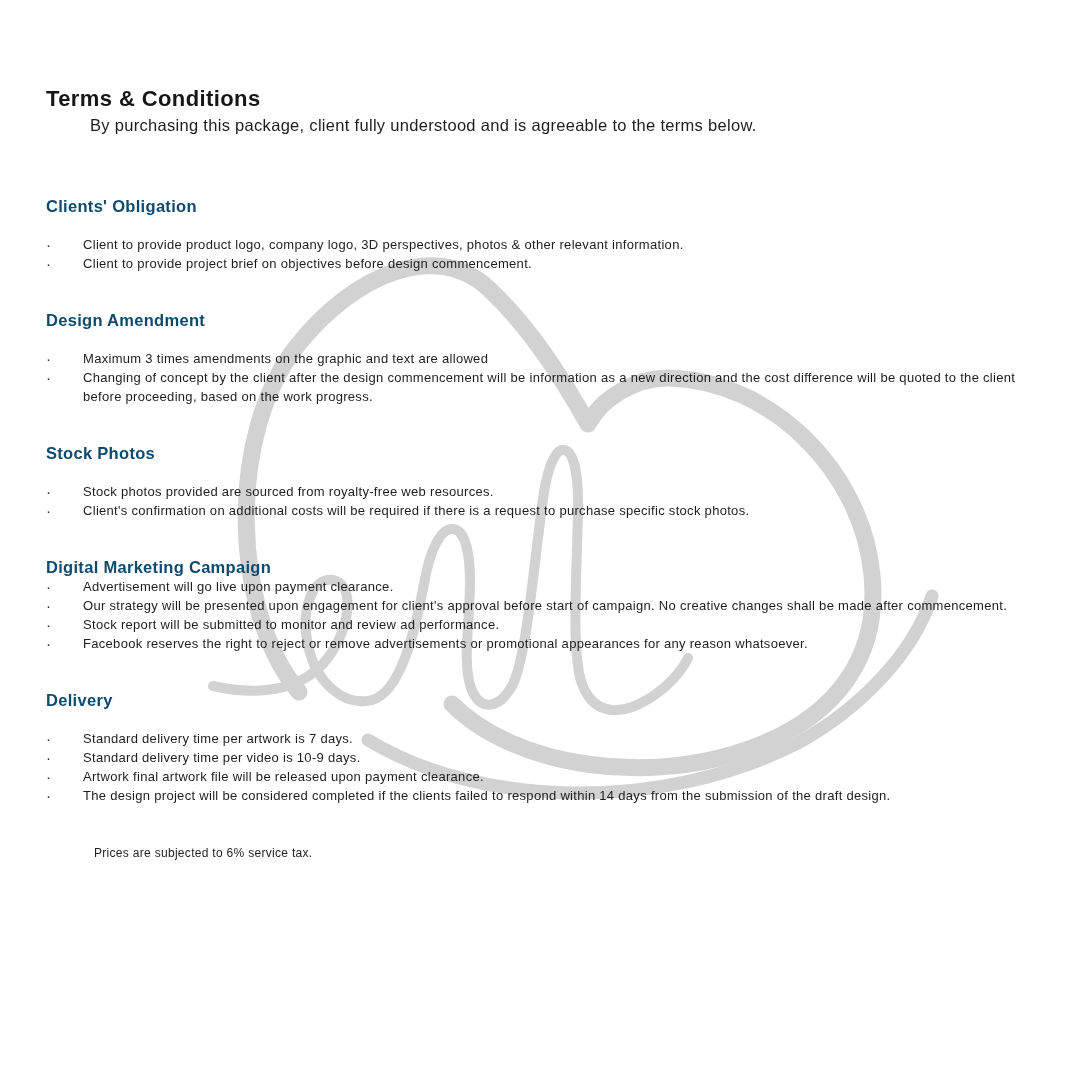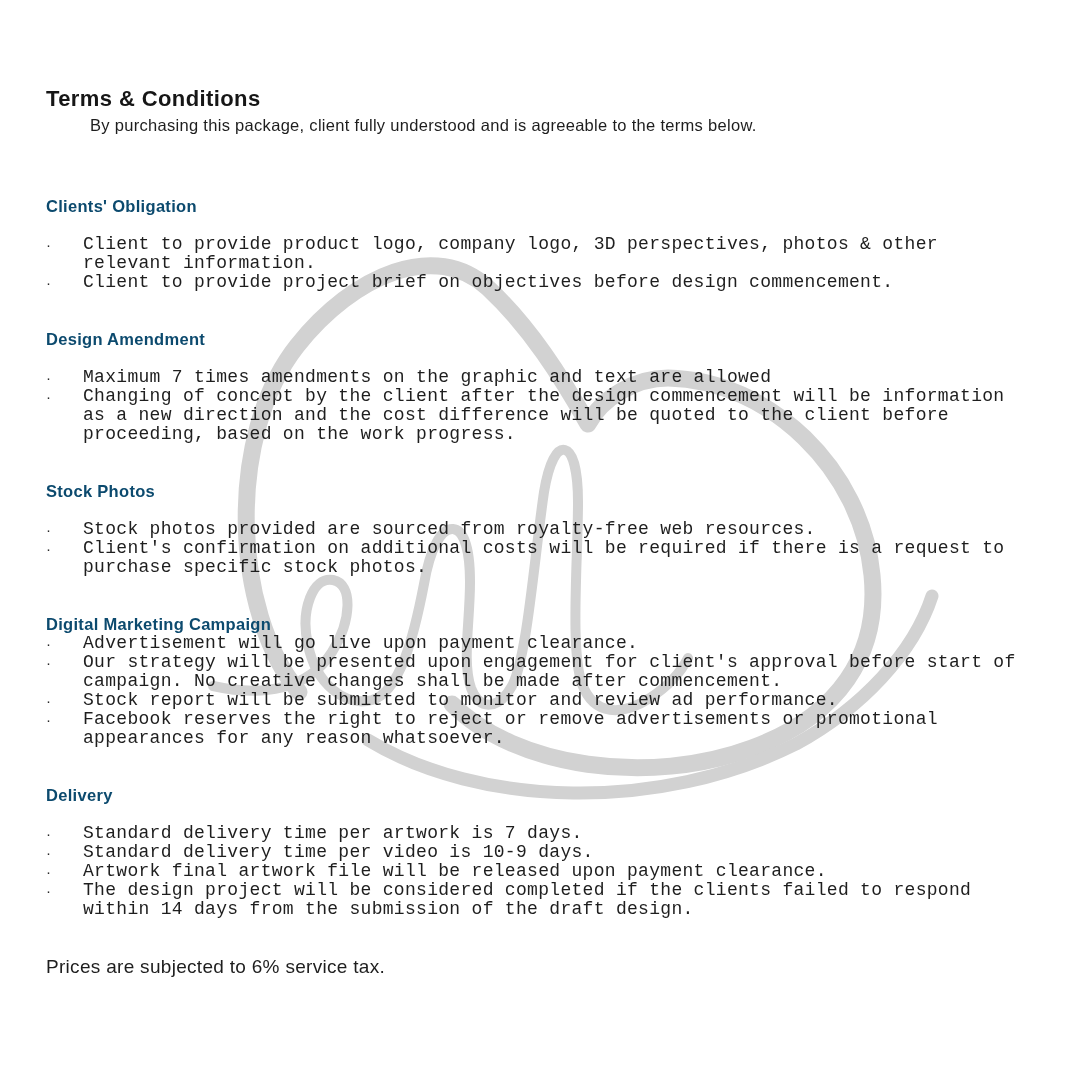--- a/index.html
+++ b/index.html
@@ -58,29 +58,29 @@
   .bullet-list { list-style: none; }
   .bullet-row { display: flex; align-items: flex-start; }
   .bullet-marker {
     flex: 0 0 37px;
     font-size: 15px;
     line-height: 19px;
     color: #2a2a2a;
   }
   .bullet-text {
     flex: 1 1 auto;
-    font-size: 18px;
+    font-size: 13px;
     line-height: 19px;
     letter-spacing: 0.3px;
-    font-family: Liberation Mono, monospace;
   }
   .section-paragraph {
-    font-size: 19px;
+    font-size: 12px;
     line-height: 20px;
     letter-spacing: 0.3px;
+    margin-left: 48px;
   }
 </style>
 </head>
 <body>
 
 <div class="page">
 
   <svg class="watermark" viewBox="0 0 1080 1080" aria-hidden="true">
 
     <path d="M 299 692
@@ -131,21 +131,21 @@
               <span class="bullet-marker">·</span>
               <span class="bullet-text">Client to provide project brief on objectives before design commencement.</span>
             </li>
           </ul>
         </section>
         <section class="section gap">
           <h2 class="section-heading">Design Amendment</h2>
           <ul class="bullet-list">
             <li class="bullet-row">
               <span class="bullet-marker">·</span>
-              <span class="bullet-text">Maximum 7 times amendments on the graphic and text are allowed</span>
+              <span class="bullet-text">Maximum 3 times amendments on the graphic and text are allowed</span>
             </li>
             <li class="bullet-row">
               <span class="bullet-marker">·</span>
               <span class="bullet-text">Changing of concept by the client after the design commencement will be information as a new direction and the cost difference will be quoted to the client before proceeding, based on the work progress.</span>
             </li>
           </ul>
         </section>
         <section class="section gap">
           <h2 class="section-heading">Stock Photos</h2>
           <ul class="bullet-list">

